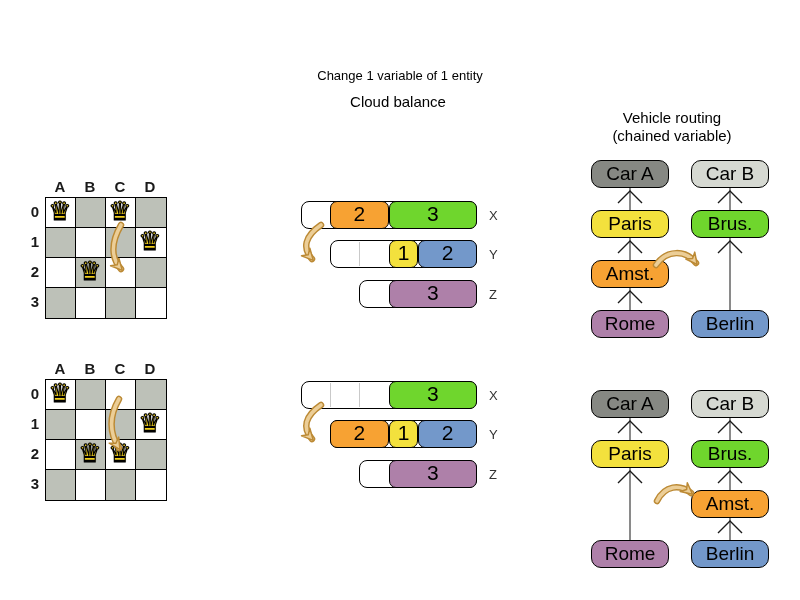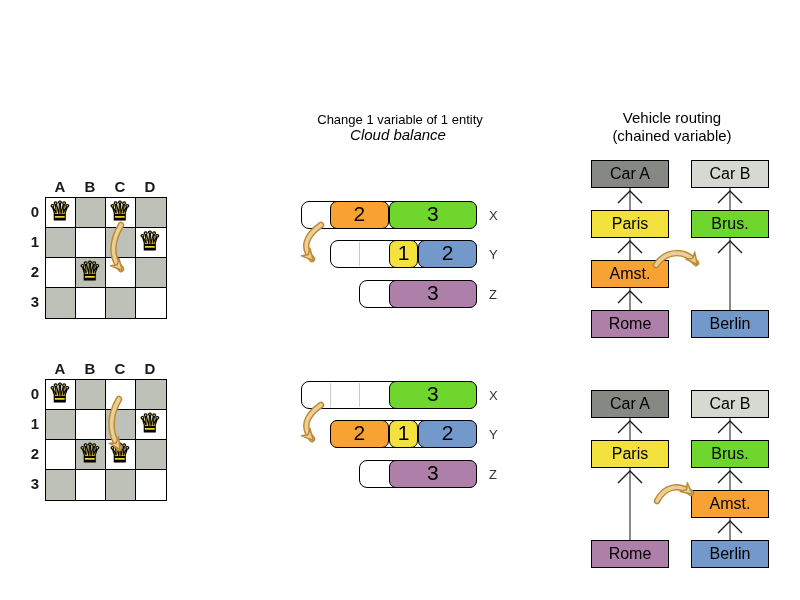--- a/index.html
+++ b/index.html
@@ -1,43 +1,43 @@
 <!DOCTYPE html>
 <html><head>
 <meta charset="utf-8">
 <style>
   html,body{margin:0;padding:0;background:#fff;}
   #stage{position:relative;width:800px;height:600px;background:#fff;overflow:hidden;
          font-family:"Liberation Sans",sans-serif;color:#000;}
   .abs{position:absolute;}
   .title{top:30px;left:0;width:800px;text-align:center;font-size:34px;letter-spacing:.5px;}
-  .subtitle{top:68px;left:0;width:800px;text-align:center;font-size:13px;margin-top:44px;}
+  .subtitle{top:68px;left:0;width:800px;text-align:center;font-size:13px;}
   .colhead{font-size:15px;text-align:center;}
   #h-nq{top:109px;left:30px;width:140px;}
-  #h-cb{top:126px;left:318px;width:160px;font-style:italic;}
+  #h-cb{top:93px;left:318px;width:160px;}
   #h-vr{top:109px;left:592px;width:160px;}
   #h-vr2{top:127px;left:592px;width:160px;}
   
   .board{border:1px solid #000;background:#fff;box-sizing:content-box;}
   .cell{position:absolute;width:30px;height:30px;box-sizing:border-box;
         border-right:1px solid #000;border-bottom:1px solid #000;}
   .cell.lastc{border-right:none;} .cell.lastr{border-bottom:none;}
   .blabel{font-size:15px;font-weight:700;color:#1a1a1a;text-align:center;}
   .rlabel{font-size:15px;font-weight:700;color:#1a1a1a;text-align:right;}
   .queen{font-size:26px;line-height:1;transform:translate(-50%,-52%);
          -webkit-text-stroke:1.1px #000;text-shadow:0 0 1px #000;z-index:2;}
   
   .bar{background:#fff;border:1.5px solid #000;border-radius:8px;box-sizing:border-box;}
   .block{border:1.5px solid #000;border-radius:7px;box-sizing:border-box;
          text-align:center;font-size:21px;}
   .divider{width:1px;background:#c9c9c9;}
   .cloud-label{font-size:13px;color:#333;}
   
-  .rnode{width:78px;height:28px;border:1.5px solid #000;border-radius:0;box-sizing:border-box;
-         text-align:center;font-size:16px;line-height:25px;z-index:2;}
+  .rnode{width:78px;height:28px;border:1.5px solid #000;border-radius:10px;box-sizing:border-box;
+         text-align:center;font-size:19px;line-height:25px;z-index:2;}
   .stem{width:1.5px;background:#8a8a8a;z-index:1;}
   .chevron{z-index:1;}
   
   #arrows{position:absolute;left:0;top:0;z-index:5;pointer-events:none;}
   .mv-under{stroke:#bc8a35;stroke-width:6.5;fill:none;stroke-linecap:round;}
   .mv-over{stroke:#ecce97;stroke-width:3.6;fill:none;stroke-linecap:round;}
 </style>
 </head>
 <body>
 

